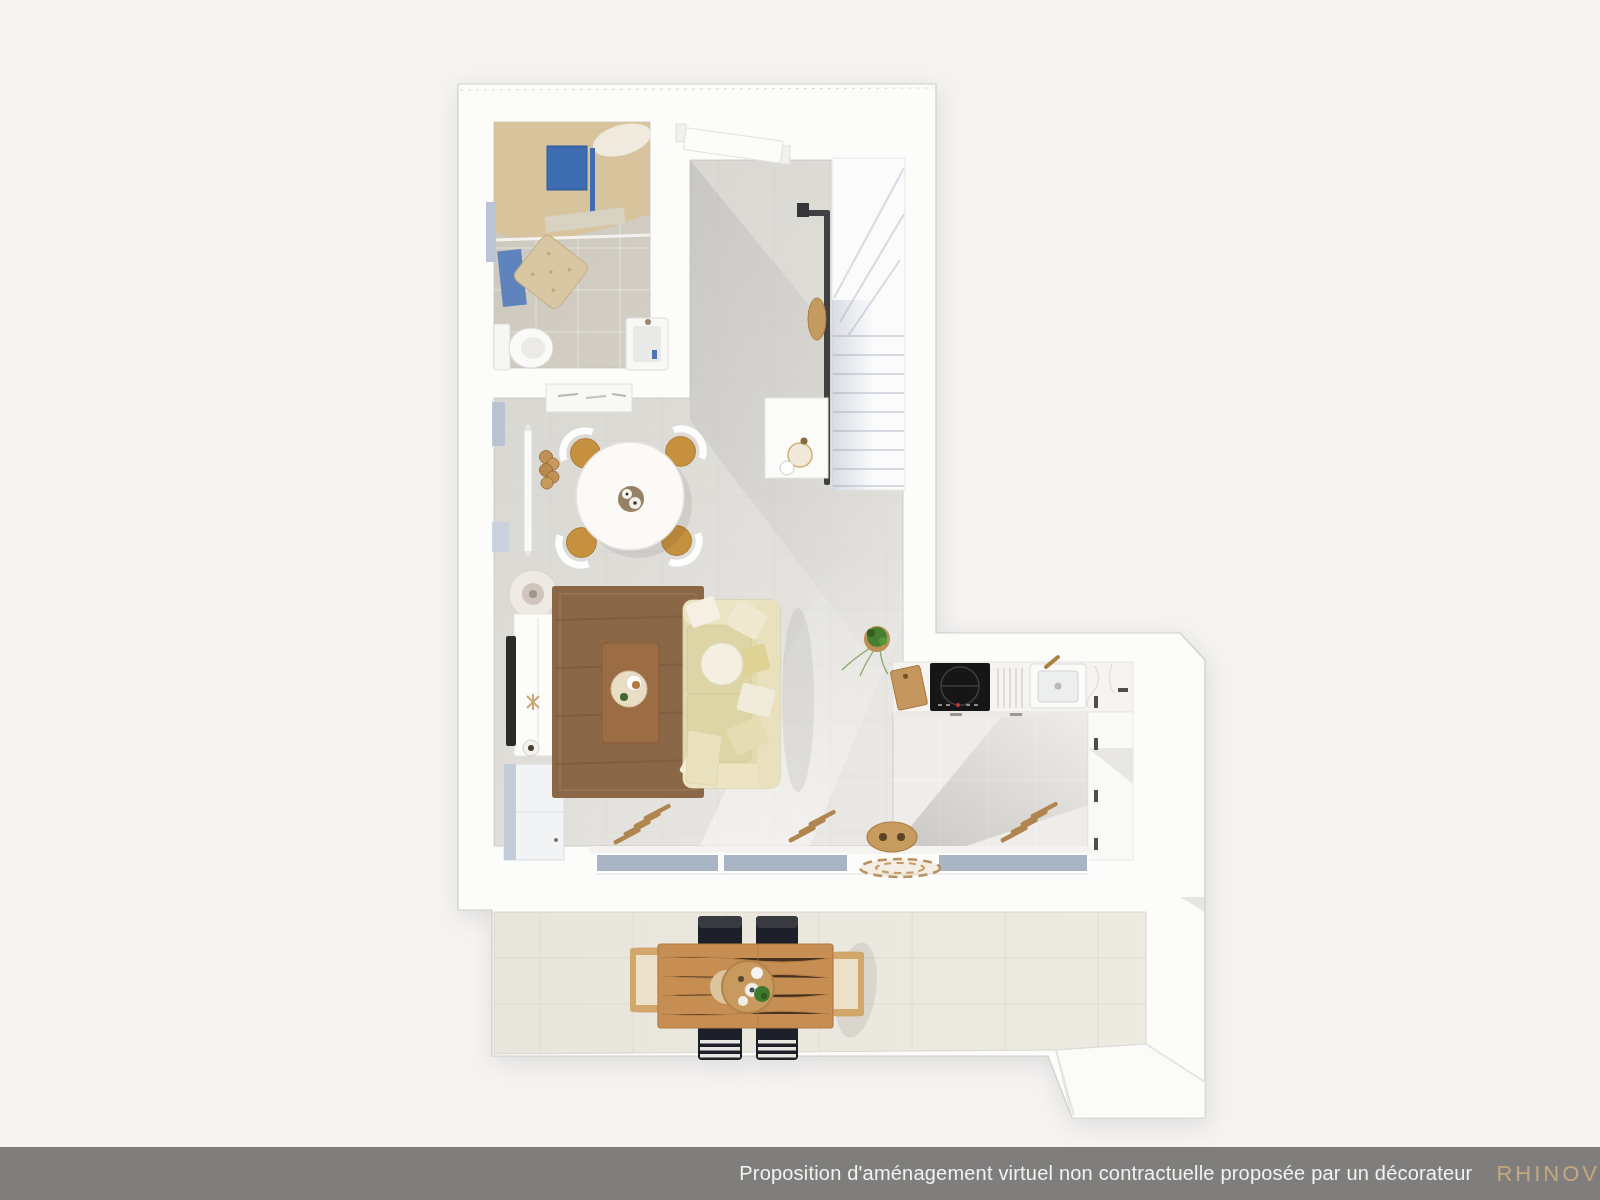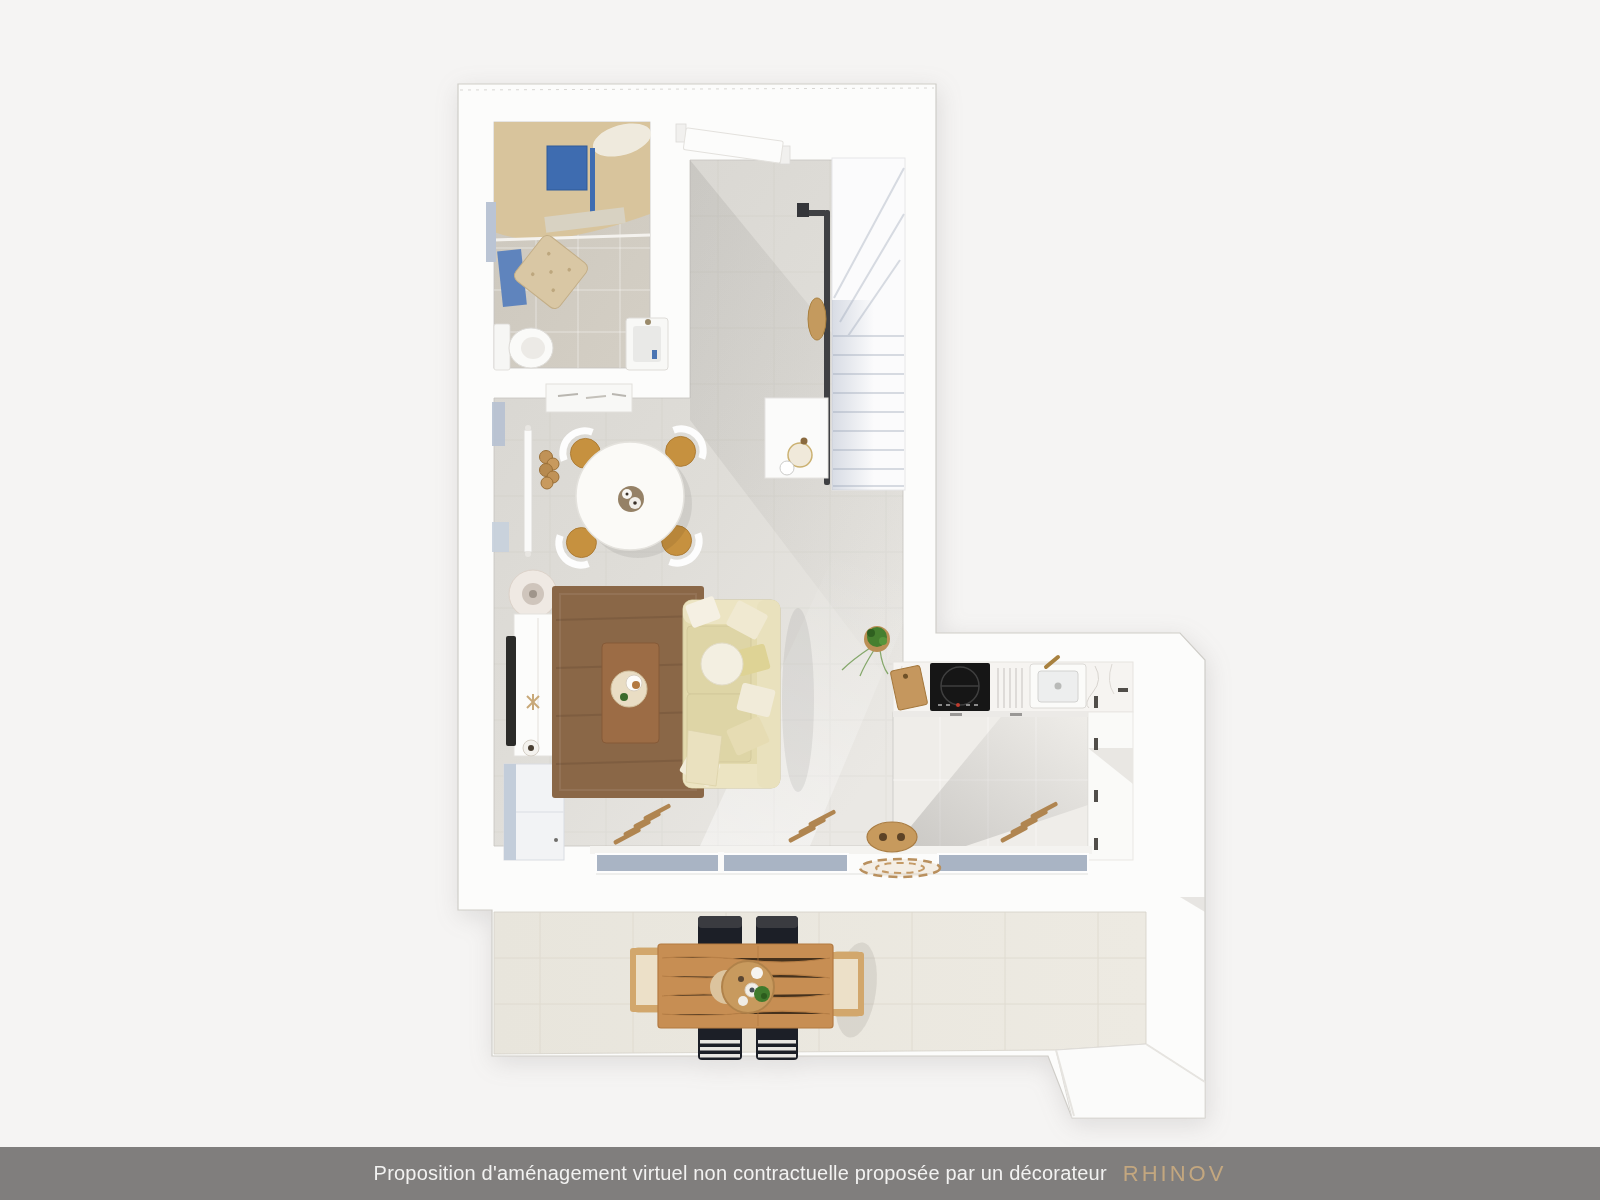--- a/index.html
+++ b/index.html
@@ -18,23 +18,23 @@
     --plant-green:#467f2f;
     --hob-black:#161616;
     --shower-tan:#d8c49c;
   }
   html,body{margin:0;padding:0;}
   body{width:1600px;height:1200px;background:var(--page-bg);font-family:"Liberation Sans",sans-serif;overflow:hidden;}
   .canvas{position:relative;width:1600px;height:1200px;background:var(--page-bg);}
   .plan-svg{position:absolute;left:0;top:0;}
   .building{filter:drop-shadow(2px 6px 12px rgba(100,96,92,.16));}
   .footer{position:absolute;left:0;right:0;bottom:0;height:53px;background:var(--footer-bg);
-          display:flex;align-items:center;justify-content:center;}
+          display:flex;align-items:center;justify-content:flex-end;}
   .footer-text{color:var(--footer-text);font-size:20px;letter-spacing:.2px;}
-  .brand{color:var(--brand-gold);font-size:22px;letter-spacing:3px;margin-left:16px;font-weight:400;}
+  .brand{color:var(--brand-gold);font-size:22px;letter-spacing:3px;margin-left:24px;font-weight:400;}
 </style>
 </head>
 <body>
 
 <div class="canvas">
 <svg class="plan-svg" width="1600" height="1200" viewBox="0 0 1600 1200">
   <defs>
     <linearGradient id="floorGrad" x1="0" y1="0" x2="0.8" y2="1">
       <stop offset="0" stop-color="#d6d4cf"></stop>
           <stop offset="0.55" stop-color="#dfddd8"></stop>

